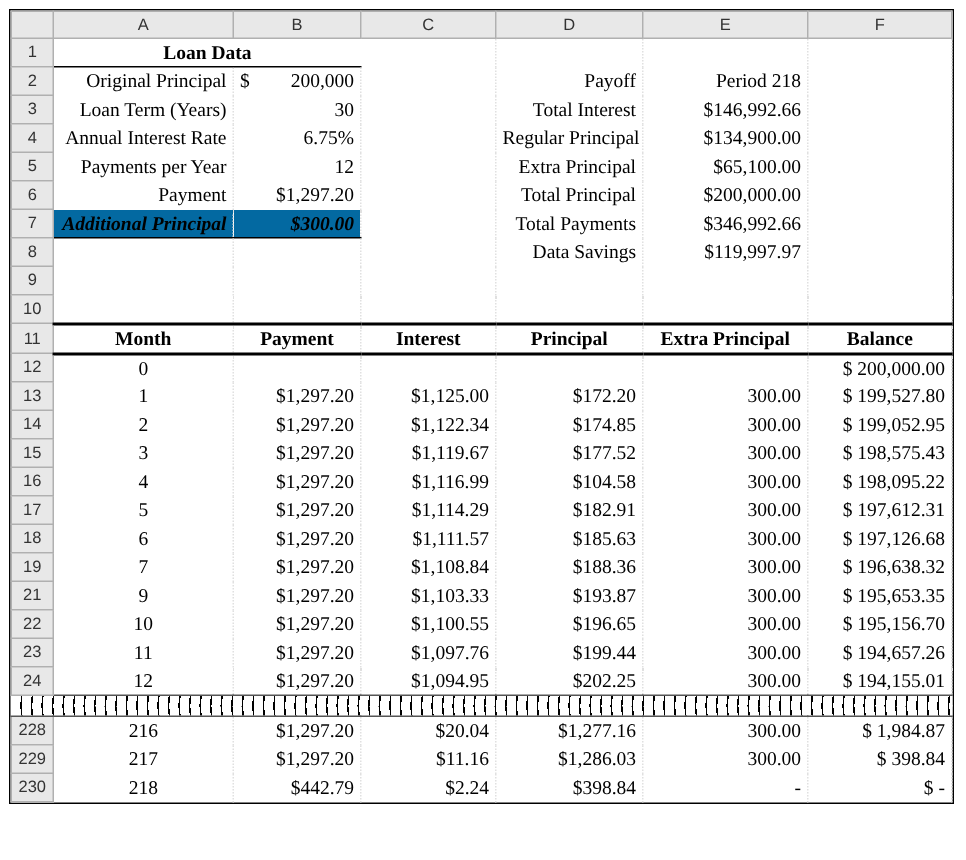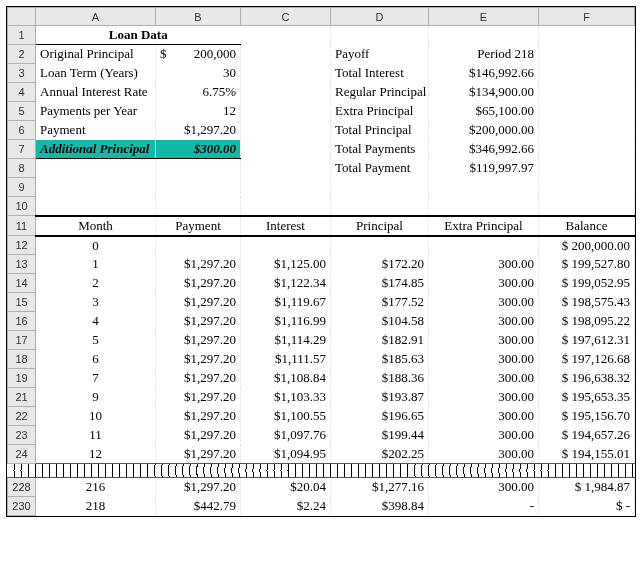--- a/index.html
+++ b/index.html
@@ -47,27 +47,27 @@
     overflow: hidden;
   }
   col.cA { width: 120px; }
   col.cB { width: 85px; }
   col.cC { width: 90px; }
   col.cD { width: 98px; }
   col.cE { width: 110px; }
   col.cF { width: 96px; }
   .r { text-align: right; }
   .c { text-align: center; margin-left: 12px; }
-  .l { text-align: left; }
+  .l { text-align: right; }
   .b { font-weight: bold; }
   .it { font-style: italic; }
-  .hl { background: #14b8a6; }
+  .hl { background: #0369a1; }
   .hdrRow td {
     text-align: center;
-    font-weight: normal;
+    font-weight: bold;
     border-top: 2px solid #000;
     border-bottom: 2px solid #000;
   }
   .tear {
     height: 14px;
     background:
       repeating-linear-gradient(95deg, #fff 0 6px, #000 6px 7px) top/100% 7px no-repeat,
       repeating-linear-gradient(85deg, #fff 0 6px, #000 6px 7px) bottom/100% 7px no-repeat;
     border-top: 1px solid #555;
     border-bottom: 1px solid #555;
@@ -168,21 +168,21 @@
           <td class="cell "></td>
           <td class="cell l">Total Payments</td>
           <td class="cell r">$346,992.66</td>
           <td class="cell "></td>
         </tr>
         <tr>
           <th class="rowhead">8</th>
           <td class="cell l"></td>
           <td class="cell r"></td>
           <td class="cell "></td>
-          <td class="cell l">Total Payment</td>
+          <td class="cell l">Data Savings</td>
           <td class="cell r">$119,997.97</td>
           <td class="cell "></td>
         </tr>
       </tbody>
 
   <tbody id="blankBody">
         <tr>
           <th class="rowhead">9</th>
           <td class="cell "></td>
           <td class="cell "></td>
@@ -335,20 +335,29 @@
         <tr>
           <th class="rowhead">228</th>
           <td class="cell c">216</td>
           <td class="cell r">$1,297.20</td>
           <td class="cell r">$20.04</td>
           <td class="cell r">$1,277.16</td>
           <td class="cell r">300.00</td>
           <td class="cell r">$     1,984.87</td>
         </tr>
         <tr>
+          <th class="rowhead">229</th>
+          <td class="cell c">217</td>
+          <td class="cell r">$1,297.20</td>
+          <td class="cell r">$11.16</td>
+          <td class="cell r">$1,286.03</td>
+          <td class="cell r">300.00</td>
+          <td class="cell r">$        398.84</td>
+        </tr>
+        <tr>
           <th class="rowhead">230</th>
           <td class="cell c">218</td>
           <td class="cell r">$442.79</td>
           <td class="cell r">$2.24</td>
           <td class="cell r">$398.84</td>
           <td class="cell r">-</td>
           <td class="cell r">$              -</td>
         </tr>
       </tbody>
 

